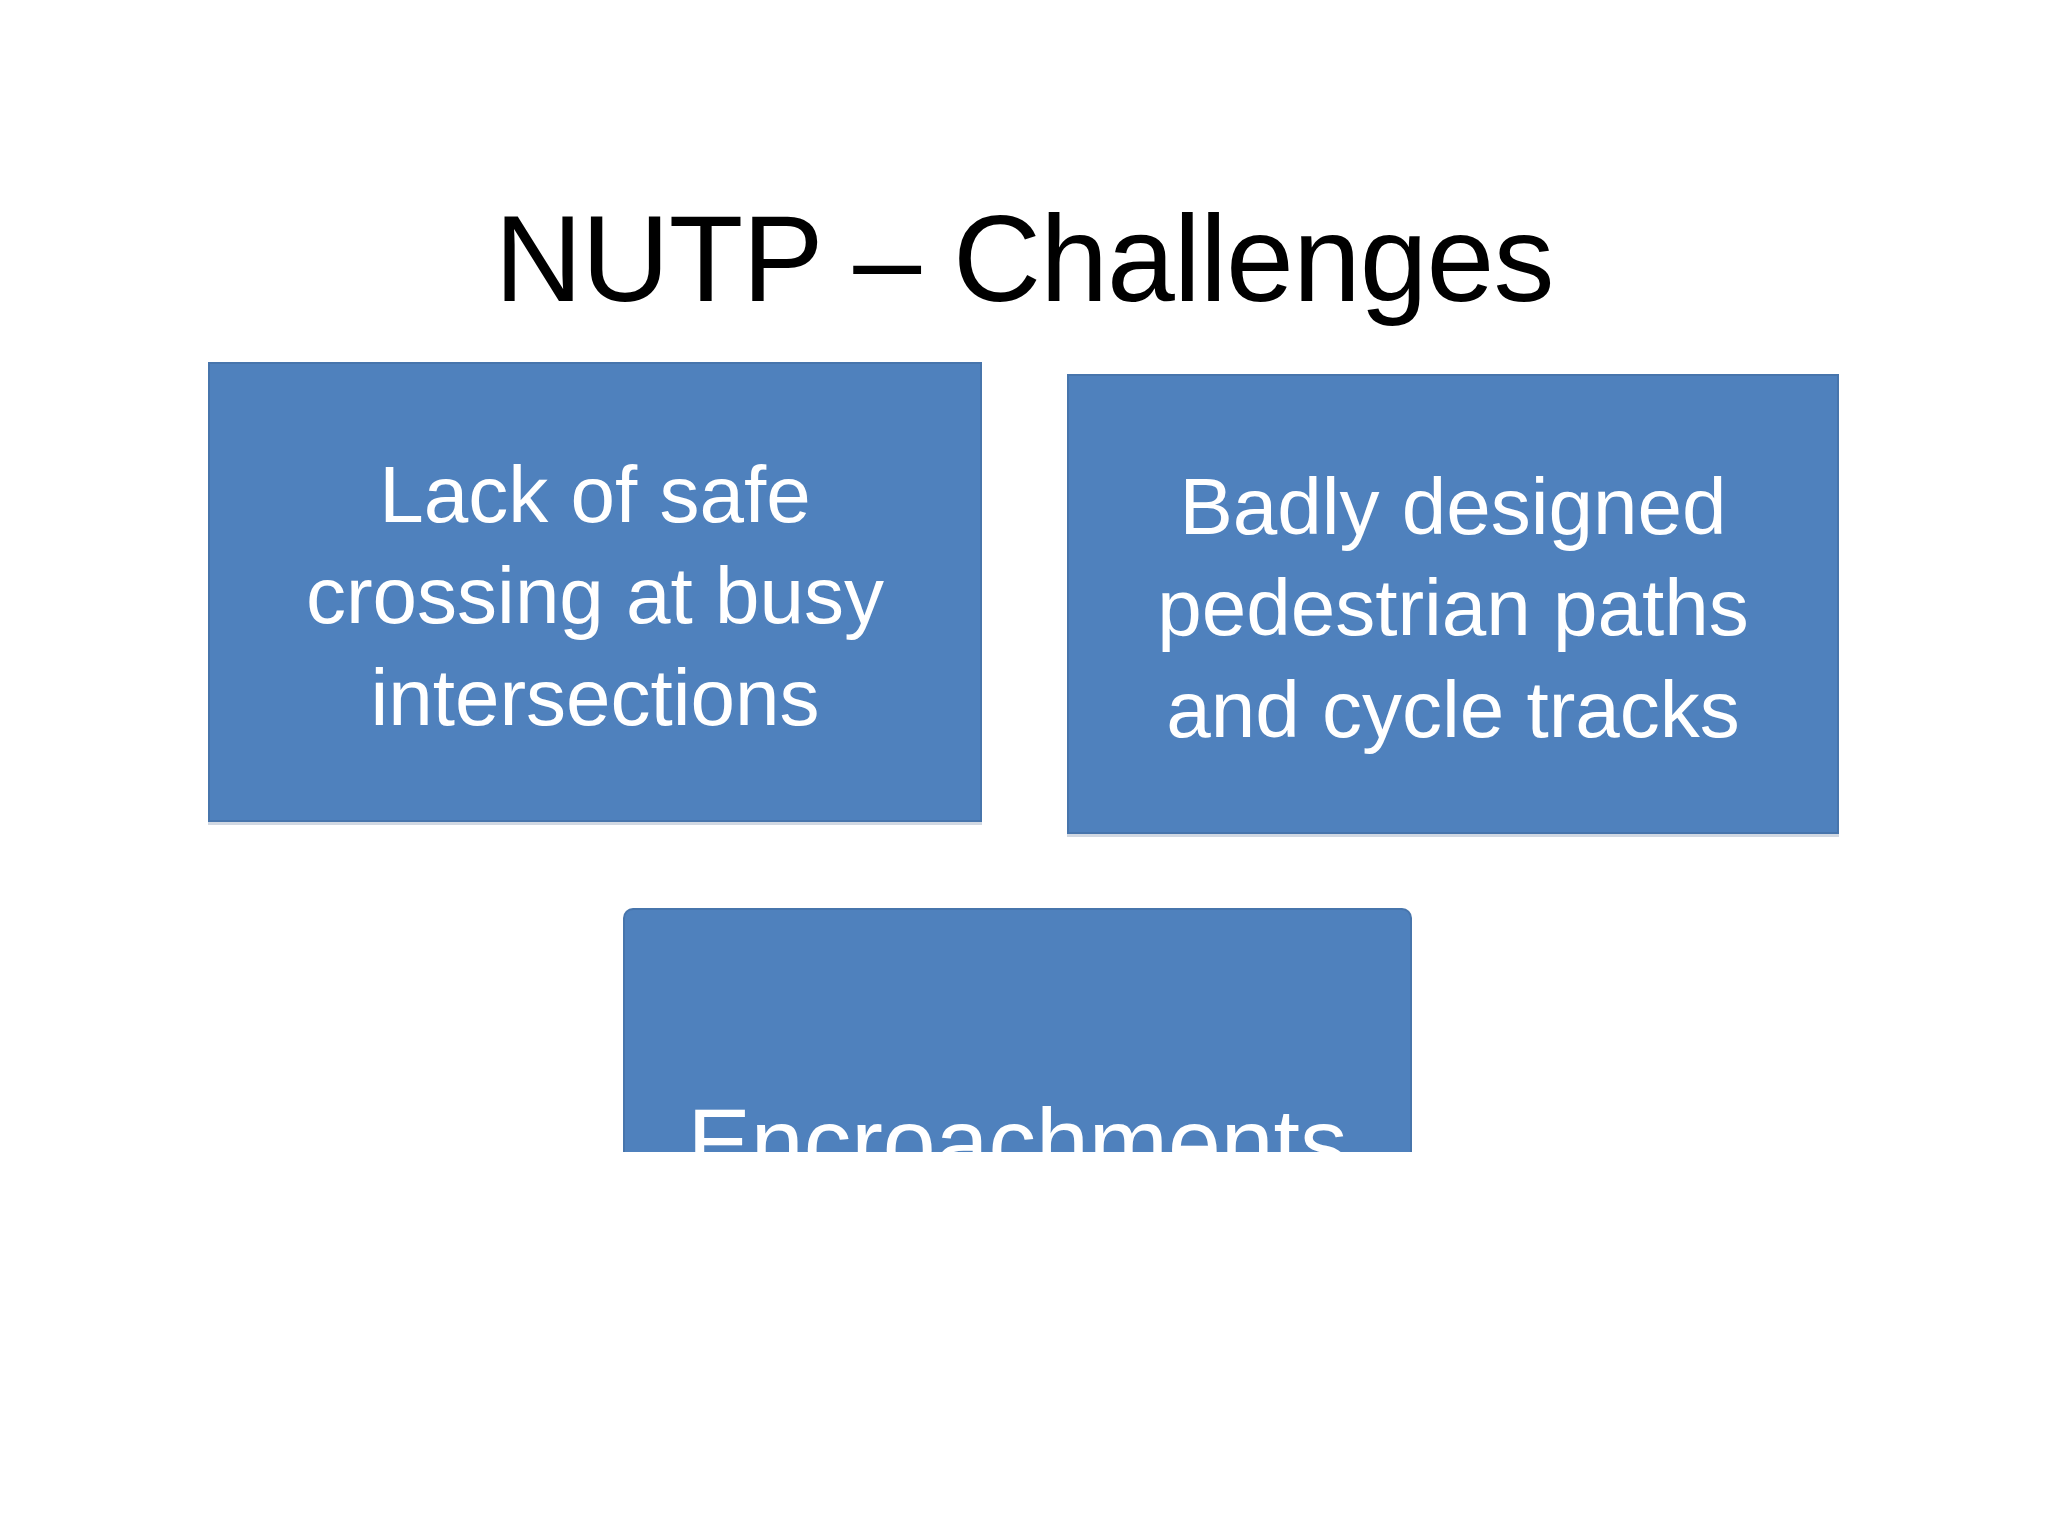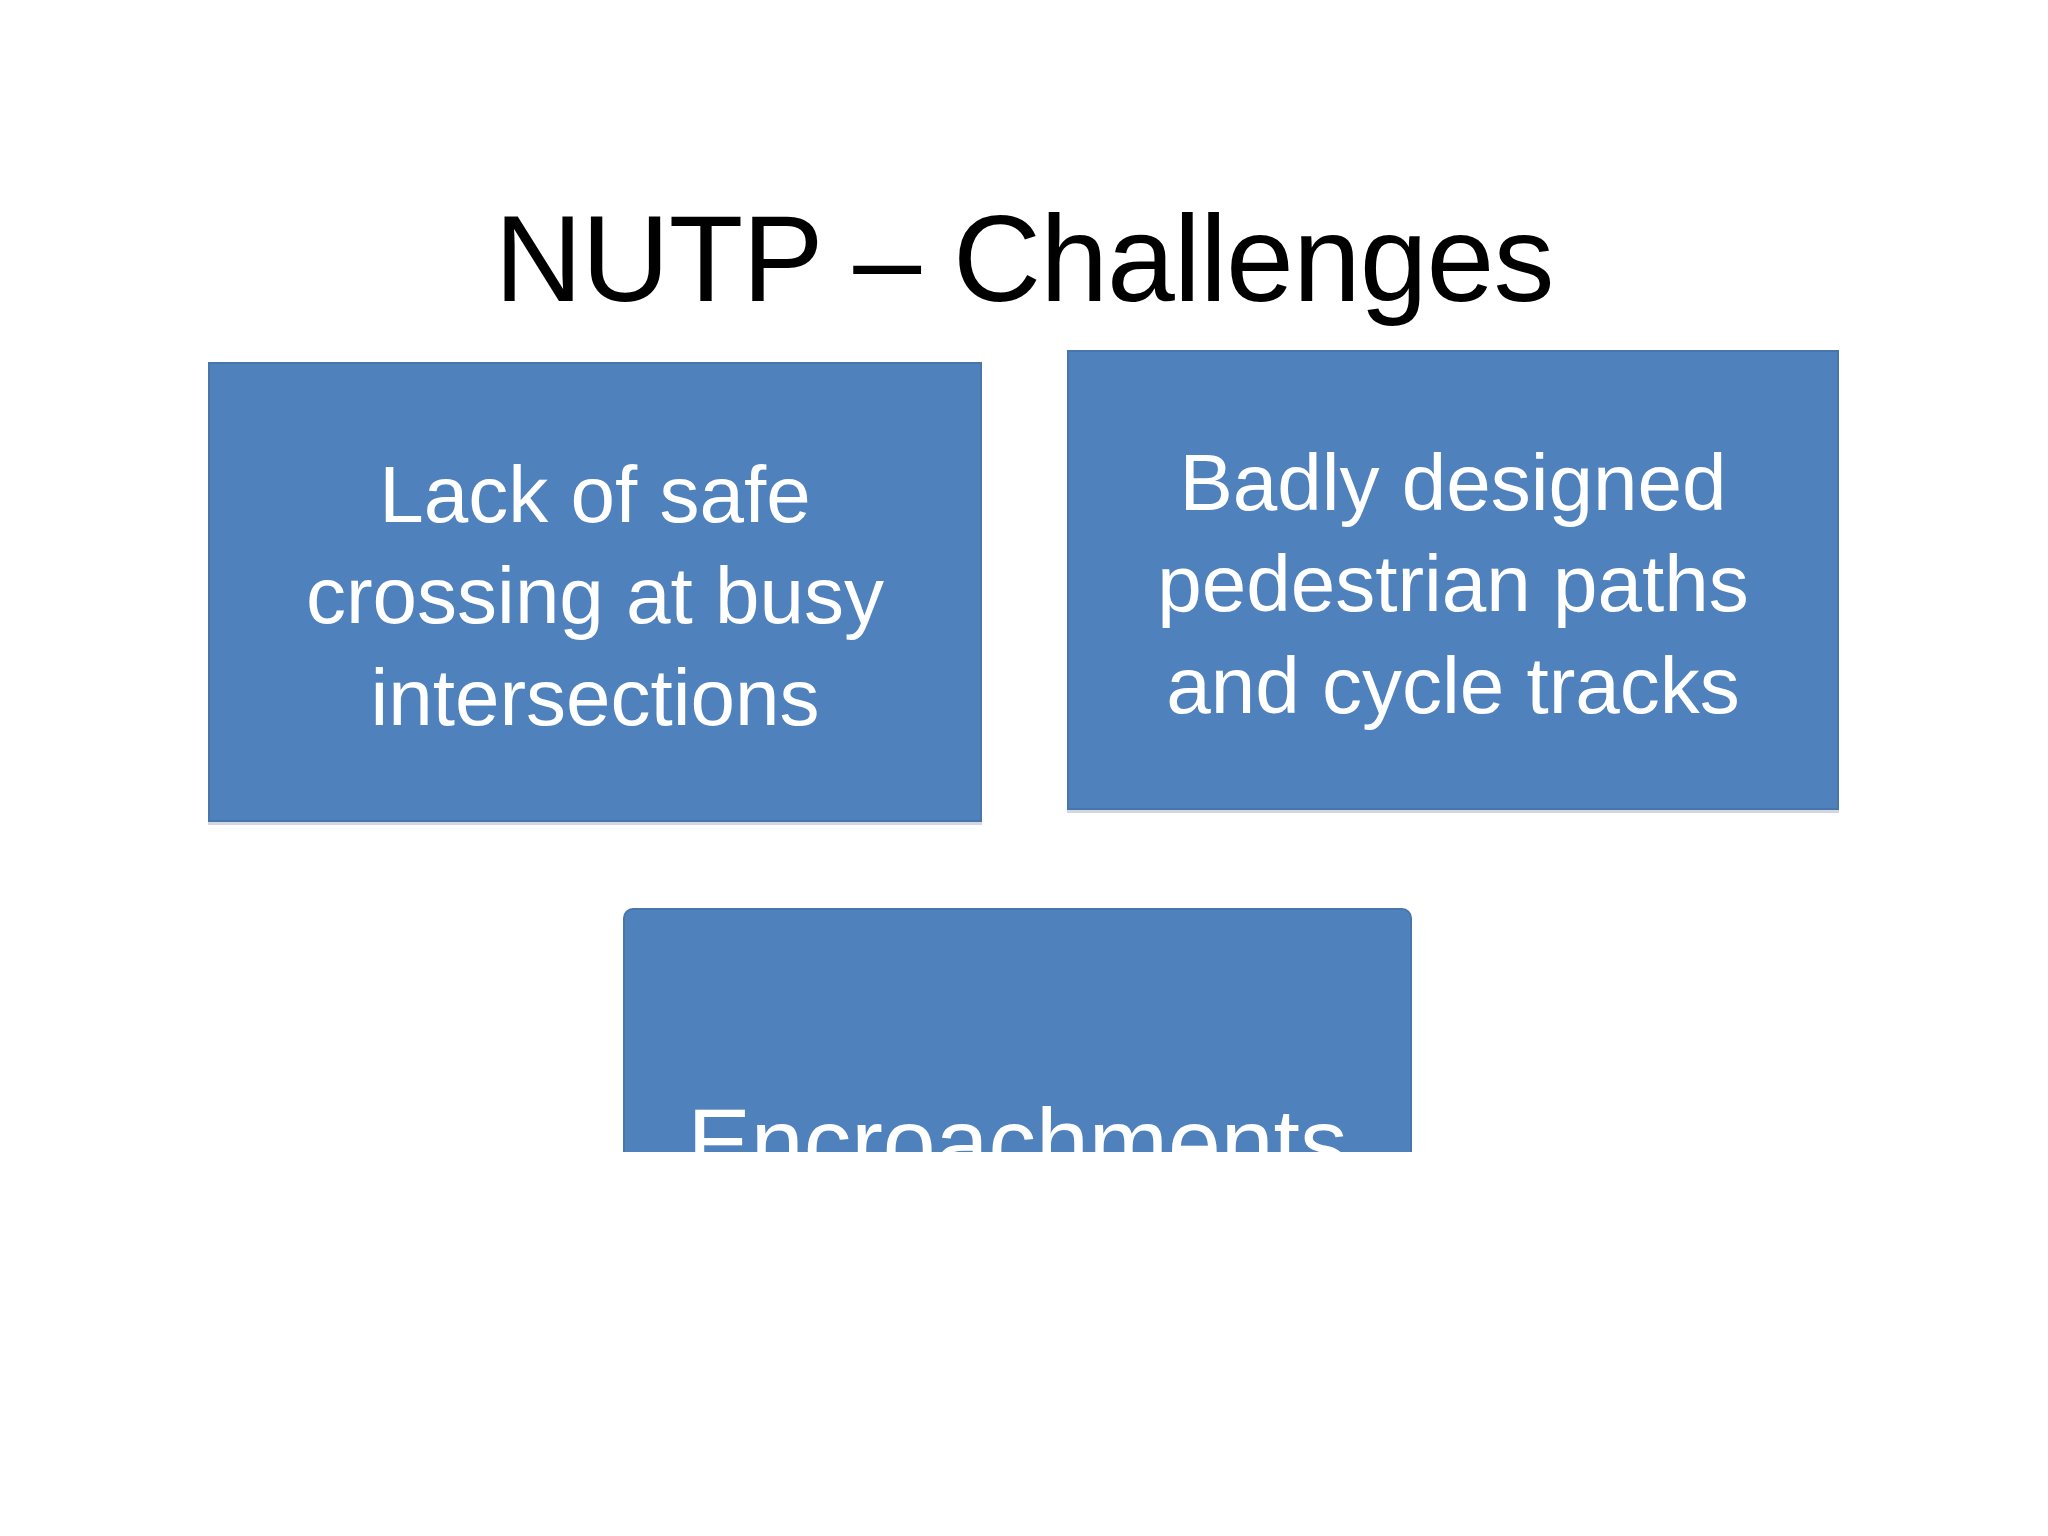--- a/index.html
+++ b/index.html
@@ -40,21 +40,21 @@
   .box-label {
     color: var(--box-text, #ffffff);
     font-size: 80px;
     line-height: 1.27;
     text-align: center;
     white-space: pre-line;
     font-weight: 400;
     margin-top: 8px;
   }
   .box--top-left   { left: 208px;  top: 362px; width: 774px; height: 460px; }
-  .box--top-right  { left: 1067px; top: 350px; width: 772px; height: 460px; }
+  .box--top-right  { left: 1067px; top: 374px; width: 772px; height: 460px; }
   .box--bottom-center { left: 623px; top: 908px; width: 789px; height: 461px; border-radius: 10px; }
   .box--bottom-center .box-label { font-size: 95px; }
 </style>
 </head>
 <body>
 
 <div class="slide">
   <h1 class="slide-title">NUTP – Challenges</h1>
 
   <div class="challenge-box box--top-left">

